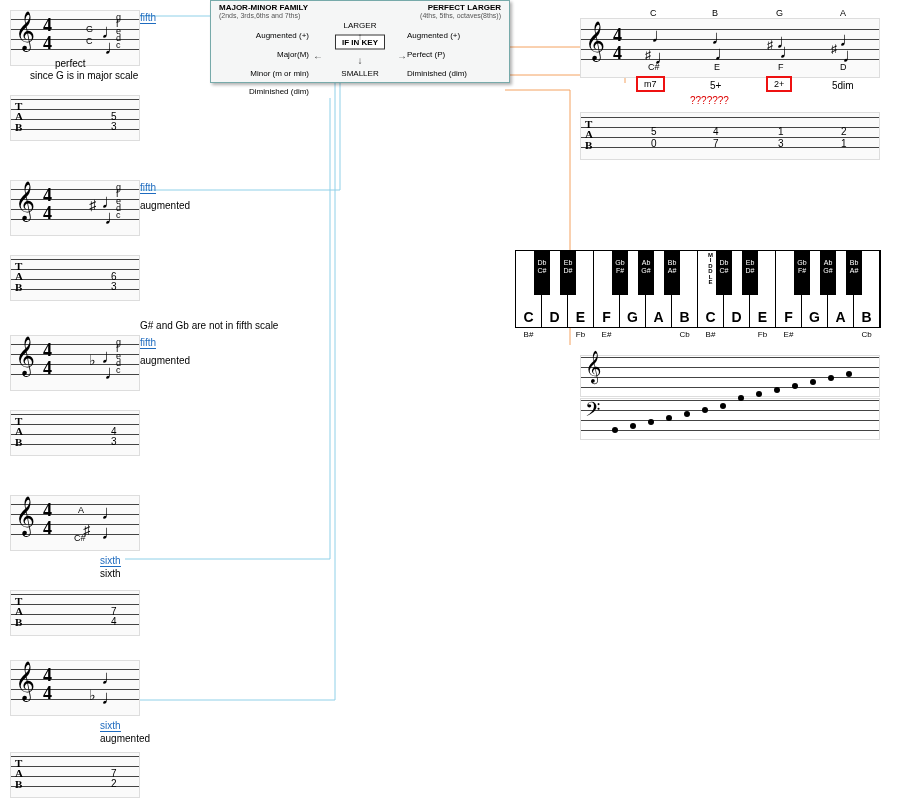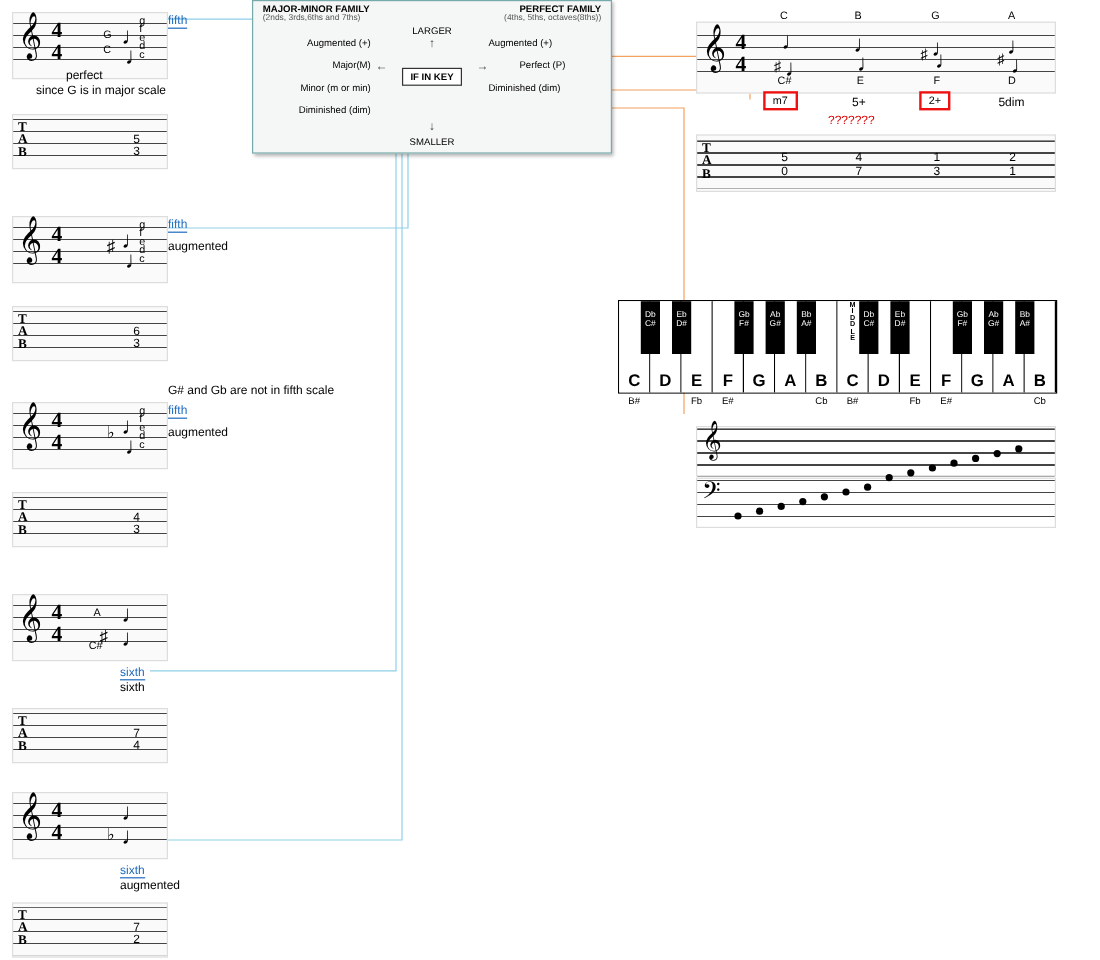--- a/index.html
+++ b/index.html
@@ -95,21 +95,21 @@
   .intervals-card .title {
     background: #d6dcdd;
     text-align: center;
     font-weight: bold;
     padding: 2px 0;
     font-size: 10px;
     border-bottom: 1px solid #aaa;
   }
   .intervals-body {
     position: relative;
-    height: 126px;
+    height: 81px;
     padding: 4px 8px;
   }
   .intervals-body .heading { font-weight: bold; font-size: 8px; }
   .intervals-body .sub { font-size: 7px; color: #555; }
   .intervals-center {
     position: absolute;
     left: 50%; top: 50%;
     transform: translate(-50%, -50%);
     border: 1px solid #333;
     padding: 2px 6px;
@@ -208,38 +208,38 @@
   </marker>
 </svg>
 
 <div class="intervals-card">
   <div class="intervals-body">
     <div style="position:absolute; left:8px; top:2px; width:120px;">
       <div class="heading">MAJOR-MINOR FAMILY</div>
       <div class="sub">(2nds, 3rds,6ths and 7ths)</div>
     </div>
     <div style="position:absolute; right:8px; top:2px; width:120px; text-align:right;">
-      <div class="heading">PERFECT FAMILY</div>
+      <div class="heading">PERFECT LARGER</div>
       <div class="sub">(4ths, 5ths, octaves(8ths))</div>
     </div>
     <div class="intervals-center">IF IN KEY</div>
     <div class="iv-label" style="left:50%; top:20px; transform:translateX(-50%);">LARGER</div>
     <div class="iv-label" style="left:50%; bottom:4px; transform:translateX(-50%);">SMALLER</div>
     <div class="arrow" style="left:50%; top:30px; transform:translateX(-50%);">↑</div>
     <div class="arrow" style="left:50%; bottom:16px; transform:translateX(-50%);">↓</div>
     <div class="arrow" style="left:102px; top:49px;">←</div>
     <div class="arrow" style="right:102px; top:49px;">→</div>
 
     <div class="iv-label" style="left:18px; top:30px; text-align:right; width:80px;">Augmented (+)</div>
     <div class="iv-label" style="left:18px; top:49px; text-align:right; width:80px;">Major(M)</div>
     <div class="iv-label" style="left:18px; top:68px; text-align:right; width:80px;">Minor (m or min)</div>
     <div class="iv-label" style="left:18px; top:86px; text-align:right; width:80px;">Diminished (dim)</div>
 
     <div class="iv-label" style="right:12px; top:30px; text-align:left; width:90px;">Augmented (+)</div>
-    <div class="iv-label" style="right:12px; top:49px; text-align:center; width:90px;">Perfect (P)</div>
+    <div class="iv-label" style="right:12px; top:49px; text-align:left; width:90px;">Perfect (P)</div>
     <div class="iv-label" style="right:12px; top:68px; text-align:left; width:90px;">Diminished (dim)</div>
   </div>
 </div>
 
 <div class="staff-block" style="left:10px; top:10px; width:130px; height:56px;">
   <div class="staff-lines" style="top:8px;">
     <span class="clef">𝄞</span>
     <div class="timesig">
         <div>4</div>
         <div>4</div>

